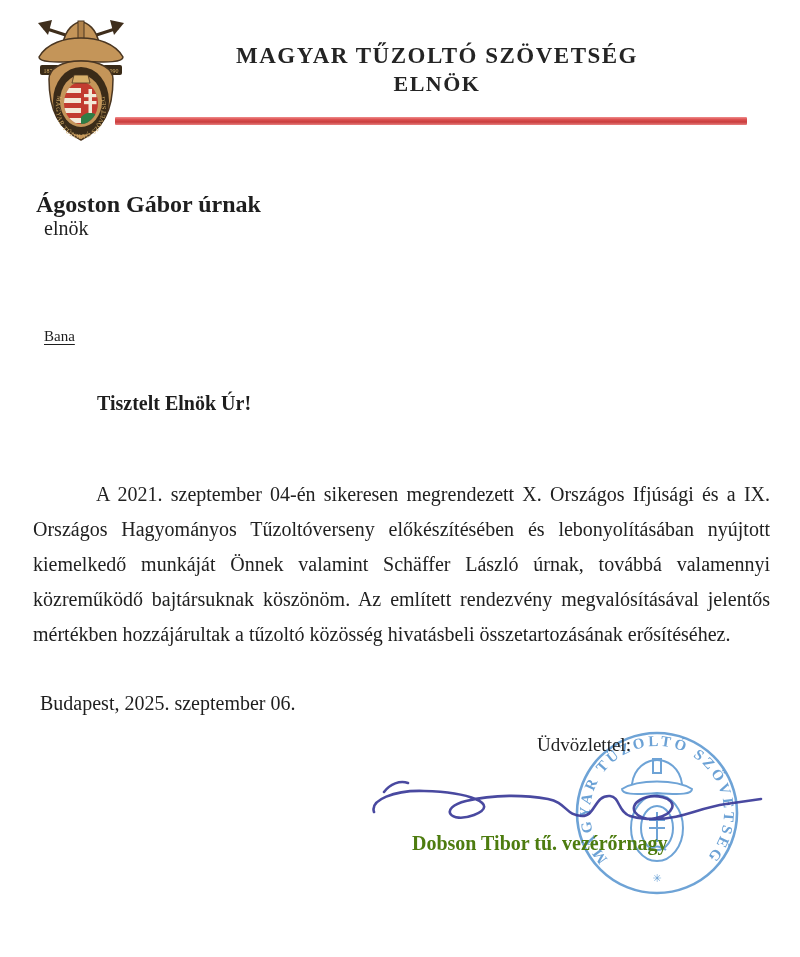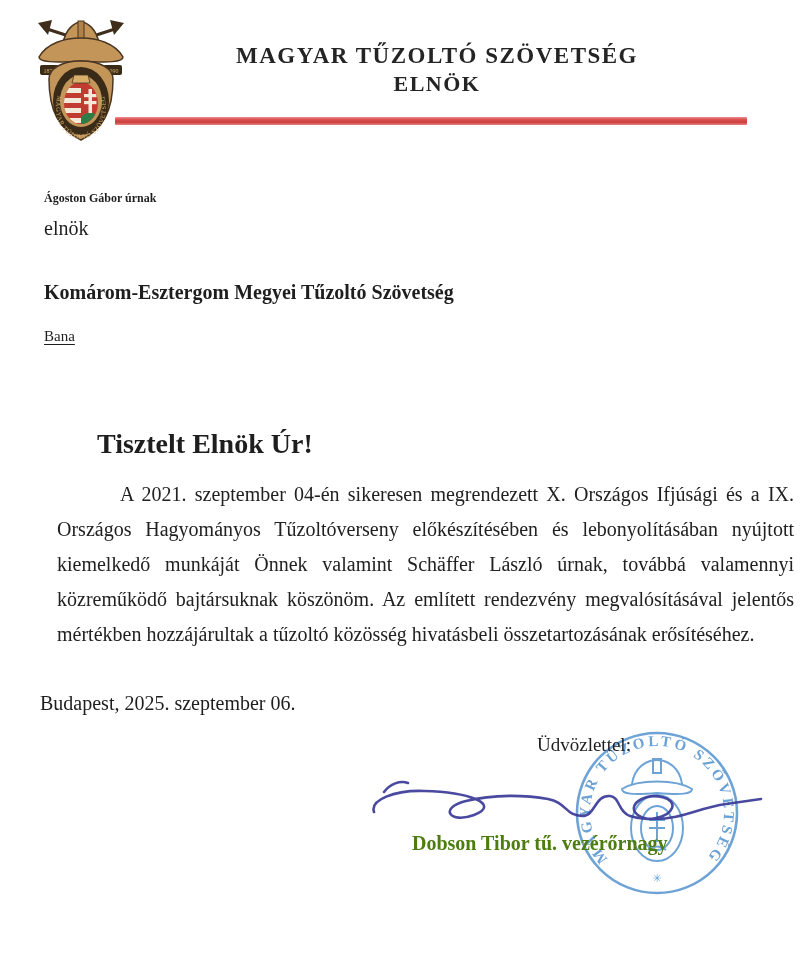--- a/index.html
+++ b/index.html
@@ -11,29 +11,29 @@
   .logo-svg{position:absolute;left:35px;top:17px;width:92px;height:125px;}
   .header-titles{position:absolute;left:137px;top:41px;width:600px;text-align:center;}
   .header-title{font-size:23px;font-weight:bold;letter-spacing:1.5px;line-height:29px;color:#242424;}
   .header-subtitle{font-size:22px;font-weight:bold;letter-spacing:1.5px;line-height:28px;color:#242424;}
   .red-rule{
     position:absolute;left:115px;top:117px;width:632px;height:8px;
     background:linear-gradient(to bottom,#ef8d8d 0%,#dd5252 30%,#c93d3d 62%,#e87f7f 100%);
     border-radius:1px;
   }
   
-  .recipient-name{position:absolute;left:44px;top:191px;font-size:12px;font-weight:bold;}
+  .recipient-name{position:absolute;left:36px;top:191px;font-size:24px;font-weight:bold;}
   .recipient-role{position:absolute;left:44px;top:217px;font-size:20px;}
   .recipient-org{position:absolute;left:44px;top:281px;font-size:20px;font-weight:bold;}
   .recipient-city{position:absolute;left:44px;top:328px;font-size:15px;text-decoration:underline;text-underline-offset:3px;}
   
-  .salutation{position:absolute;left:97px;top:392px;font-size:28px;font-weight:bold;margin-top:36px;}
+  .salutation{position:absolute;left:97px;top:392px;font-size:20px;font-weight:bold;}
   .body-par{
     position:absolute;left:33px;top:457px;width:737px;
-    font-size:20px;line-height:35px;text-align:justify;text-indent:63px;color:#212121;margin-left:24px;
+    font-size:20px;line-height:35px;text-align:justify;text-indent:63px;color:#212121;
   }
   .dateline{position:absolute;left:40px;top:692px;font-size:20px;}
   .closing{position:absolute;left:505px;top:734px;font-size:19px;z-index:3;margin-left:32px;}
   
   .stamp-svg{position:absolute;left:570px;top:726px;width:175px;height:175px;z-index:1;}
   .signature-svg{position:absolute;left:368px;top:772px;width:395px;height:78px;z-index:2;}
   .signer-name{position:absolute;left:412px;top:832px;font-size:20px;font-weight:bold;z-index:4;color:#4d7c0f;}
 </style>
 </head>
 <body>
@@ -90,21 +90,20 @@
   </svg>
 
   <div class="header-titles">
     <div class="header-title">MAGYAR TŰZOLTÓ SZÖVETSÉG</div>
     <div class="header-subtitle">ELNÖK</div>
   </div>
   <div class="red-rule"></div>
 
   <div class="recipient-name">Ágoston Gábor úrnak</div>
   <div class="recipient-role">elnök</div>
-  <div class="recipient-org">Komárom-Esztergom Megyei Tűzoltó Szövetség</div>
   <div class="recipient-city">Bana</div>
 
   <div class="salutation">Tisztelt Elnök Úr!</div>
   <p class="body-par">A 2021. szeptember 04-én sikeresen megrendezett X. Országos Ifjúsági és a IX. Országos Hagyományos Tűzoltóverseny előkészítésében és lebonyolításában nyújtott kiemelkedő munkáját Önnek valamint Schäffer László úrnak, továbbá valamennyi közreműködő bajtársuknak köszönöm. Az említett rendezvény megvalósításával jelentős mértékben hozzájárultak a tűzoltó közösség hivatásbeli összetartozásának erősítéséhez.</p>
   <div class="dateline">Budapest, 2025. szeptember 06.</div>
   <div class="closing">Üdvözlettel:</div>
 
   <svg class="stamp-svg" viewBox="0 0 175 175">
     <g stroke="#5f9ad2" fill="none" opacity="0.9">
       <circle cx="87" cy="87" r="80" stroke-width="2.6"></circle>

